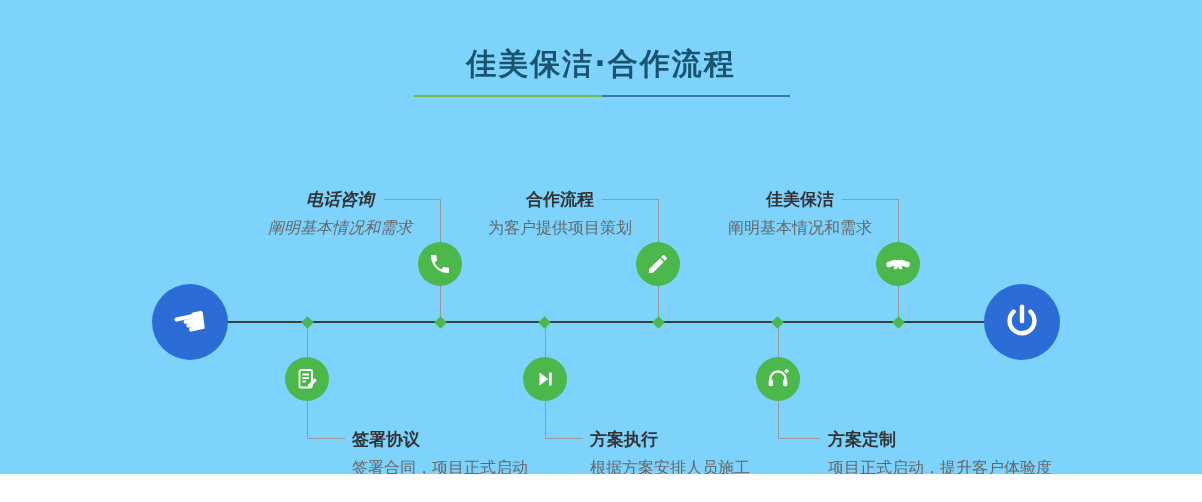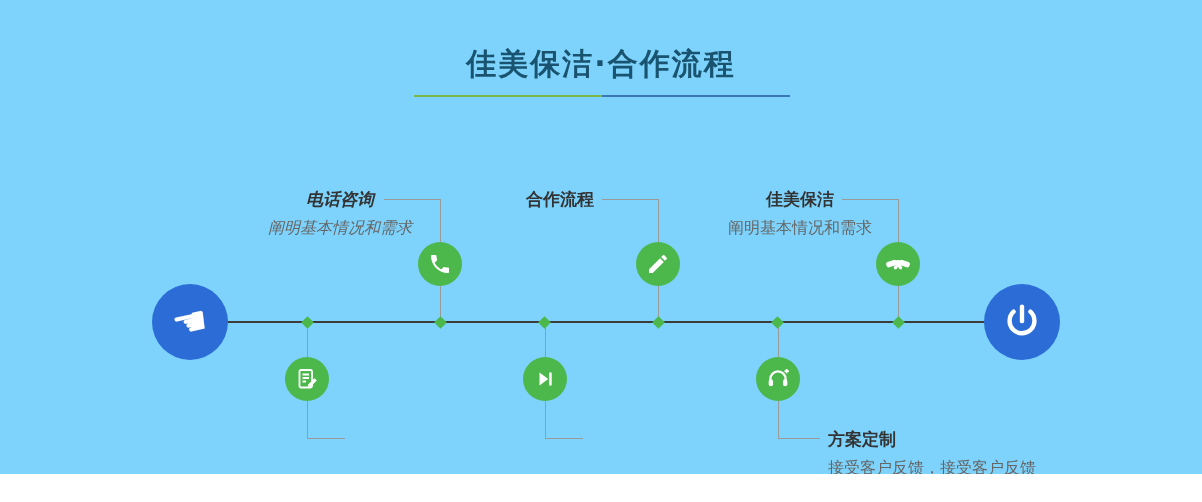--- a/index.html
+++ b/index.html
@@ -197,24 +197,33 @@
       <path d="M20 2.8v4M18 4.8h4" stroke="#fff" stroke-width="1.6"></path>
     </svg>
   </div>
 
   <div class="step-label label-top lbl-phone">
     <div class="step-title">电话咨询</div>
     <div class="step-desc">阐明基本情况和需求</div>
   </div>
   <div class="step-label label-top lbl-plan">
     <div class="step-title">合作流程</div>
+    <div class="step-desc">为客户提供项目策划</div>
   </div>
   <div class="step-label label-top lbl-coop">
     <div class="step-title">佳美保洁</div>
     <div class="step-desc">阐明基本情况和需求</div>
   </div>
 
+  <div class="step-label label-bottom lbl-sign">
+    <div class="step-title">签署协议</div>
+    <div class="step-desc">签署合同，项目正式启动</div>
+  </div>
+  <div class="step-label label-bottom lbl-exec">
+    <div class="step-title">方案执行</div>
+    <div class="step-desc">根据方案安排人员施工</div>
+  </div>
   <div class="step-label label-bottom lbl-after">
     <div class="step-title">方案定制</div>
-    <div class="step-desc">接受客户反馈，接受客户反馈</div>
+    <div class="step-desc">项目正式启动，提升客户体验度</div>
   </div>
 
 </div>
 
 </body></html>

